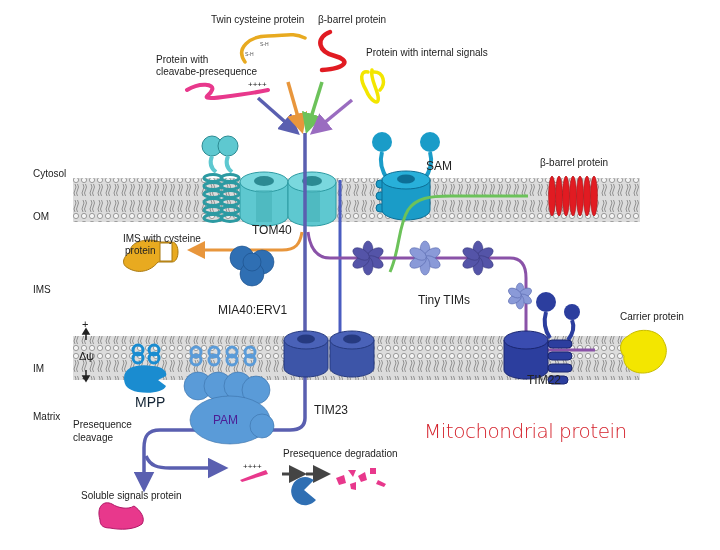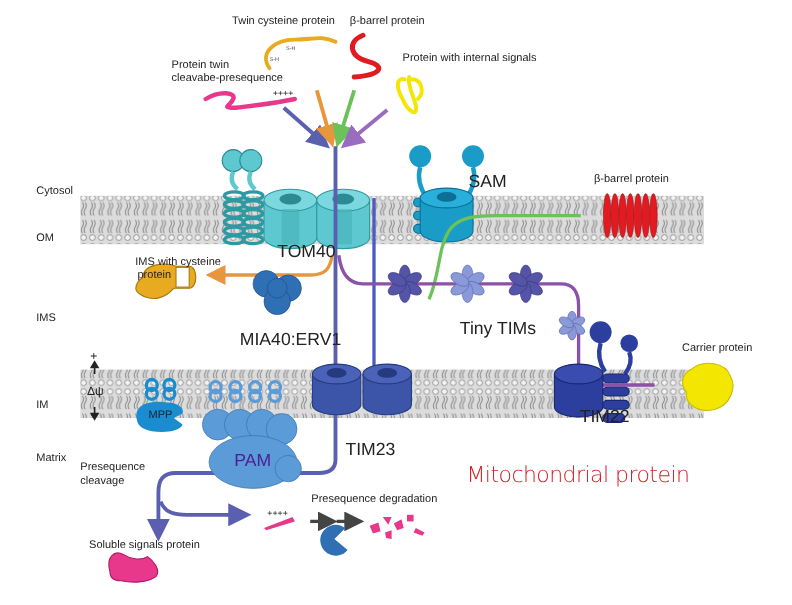--- a/index.html
+++ b/index.html
@@ -1,18 +1,18 @@
 <!DOCTYPE html>
 <html><head>
 <meta charset="utf-8">
 <style>
   html, body { margin: 0; padding: 0; background: #ffffff; }
   body { width: 720px; height: 550px; position: relative; overflow: hidden; font-family: "Liberation Sans", sans-serif; }
   .lbl { position: absolute; font-size: 10px; color: #222; white-space: nowrap; line-height: 12px; }
-  .lbl-md { font-size: 16px; color: #222; }
+  .lbl-md { font-size: 12px; color: #222; }
   .side { position: absolute; left: 33px; font-size: 10px; color: #222; margin-top: 18px; }
   #diagram { position: absolute; left: 0; top: 0; }
   .title { position: absolute; left: 424px; top: 412px; width: 296px; color: #d4202a; font-size: 20px; line-height: 39px; font-family: "DejaVu Sans", sans-serif; font-weight: 300; letter-spacing: -0.5px; }
   .title div { white-space: nowrap; }
 </style>
 </head>
 <body>
 
 <svg id="diagram" width="720" height="550" viewBox="0 0 720 550">
   <defs>
@@ -268,33 +268,33 @@
 <div class="side" style="top:345px">IM</div>
 <div class="side" style="top:393px">Matrix</div>
 
 <div class="lbl" style="left:82px;top:318px;font-size:11px">+</div>
 <div class="lbl" style="left:79px;top:350px;font-size:11px">Δψ</div>
 <div class="lbl" style="left:82px;top:372px;font-size:11px">−</div>
 
 <div class="lbl" style="left:211px;top:14px">Twin cysteine protein</div>
 <div class="lbl" style="left:318px;top:14px">β-barrel protein</div>
 <div class="lbl" style="left:366px;top:47px">Protein with internal signals</div>
-<div class="lbl" style="left:156px;top:54px">Protein twin</div>
+<div class="lbl" style="left:156px;top:54px">Protein with</div>
 <div class="lbl" style="left:156px;top:66px">cleavabe-presequence</div>
 <div class="lbl" style="left:248px;top:79px;font-size:8px">++++</div>
 <div class="lbl" style="left:245px;top:48px;font-size:5px;color:#555">S-H</div>
 <div class="lbl" style="left:260px;top:38px;font-size:5px;color:#555">S-H</div>
 
 <div class="lbl lbl-md" style="left:252px;top:224px">TOM40</div>
 <div class="lbl lbl-md" style="left:426px;top:160px">SAM</div>
 <div class="lbl lbl-md" style="left:218px;top:304px">MIA40:ERV1</div>
 <div class="lbl lbl-md" style="left:418px;top:294px">Tiny TIMs</div>
 <div class="lbl lbl-md" style="left:314px;top:404px">TIM23</div>
 <div class="lbl lbl-md" style="left:527px;top:374px">TIM22</div>
-<div class="lbl" style="left:135px;top:372px;font-size:10px;color:#123">MPP</div>
+<div class="lbl" style="left:135px;top:396px;font-size:14px;color:#123">MPP</div>
 <div class="lbl lbl-md" style="left:213px;top:414px;color:#4c1d95">PAM</div>
 
 <div class="lbl" style="left:540px;top:157px">β-barrel protein</div>
 <div class="lbl" style="left:123px;top:233px">IMS with cysteine</div>
 <div class="lbl" style="left:125px;top:245px">protein</div>
 <div class="lbl" style="left:620px;top:311px">Carrier protein</div>
 <div class="lbl" style="left:73px;top:419px">Presequence</div>
 <div class="lbl" style="left:73px;top:432px">cleavage</div>
 <div class="lbl" style="left:283px;top:448px">Presequence degradation</div>
 <div class="lbl" style="left:81px;top:490px">Soluble signals protein</div>

